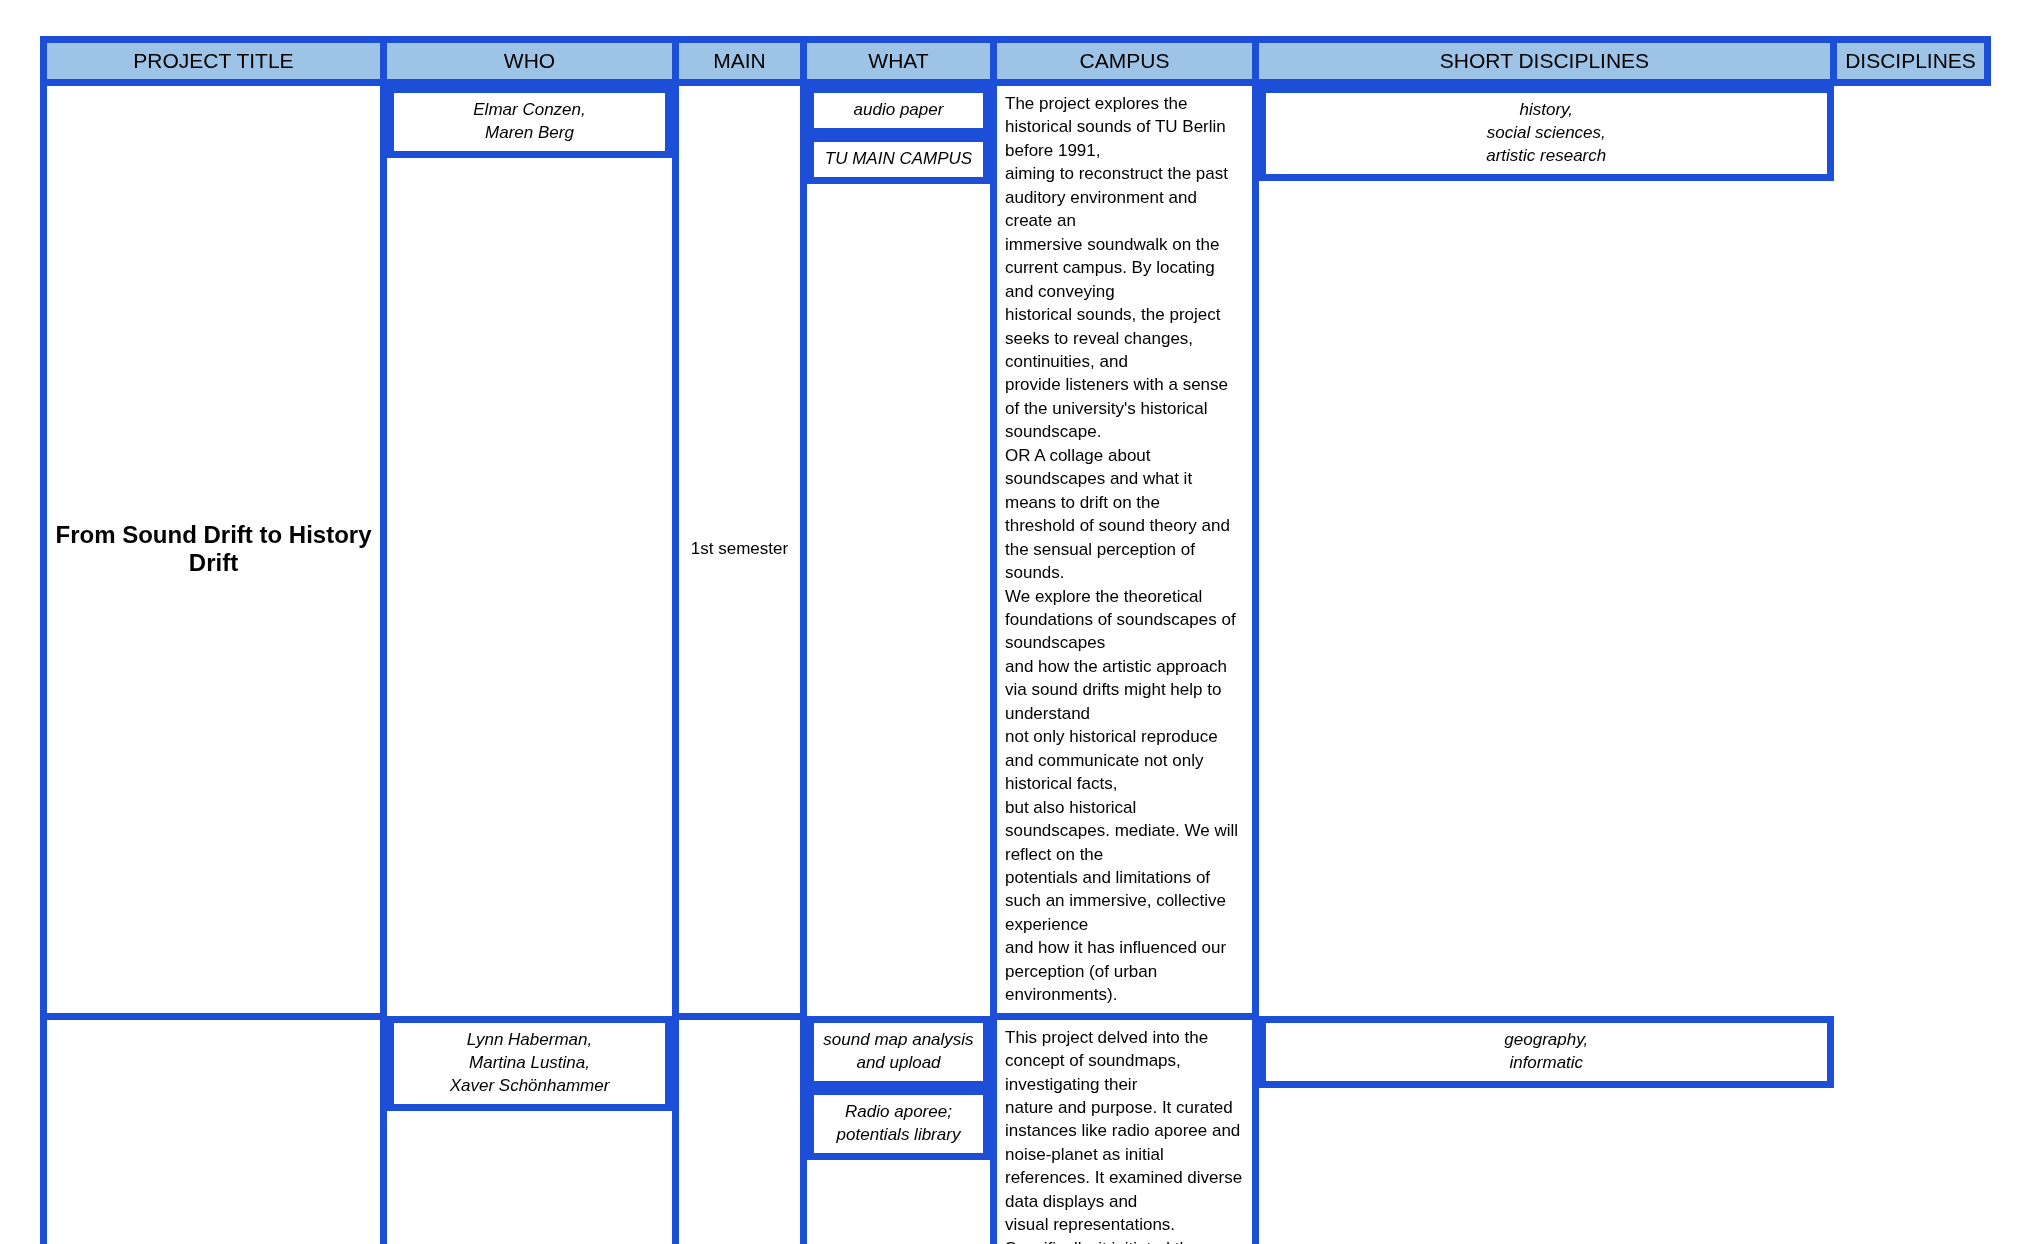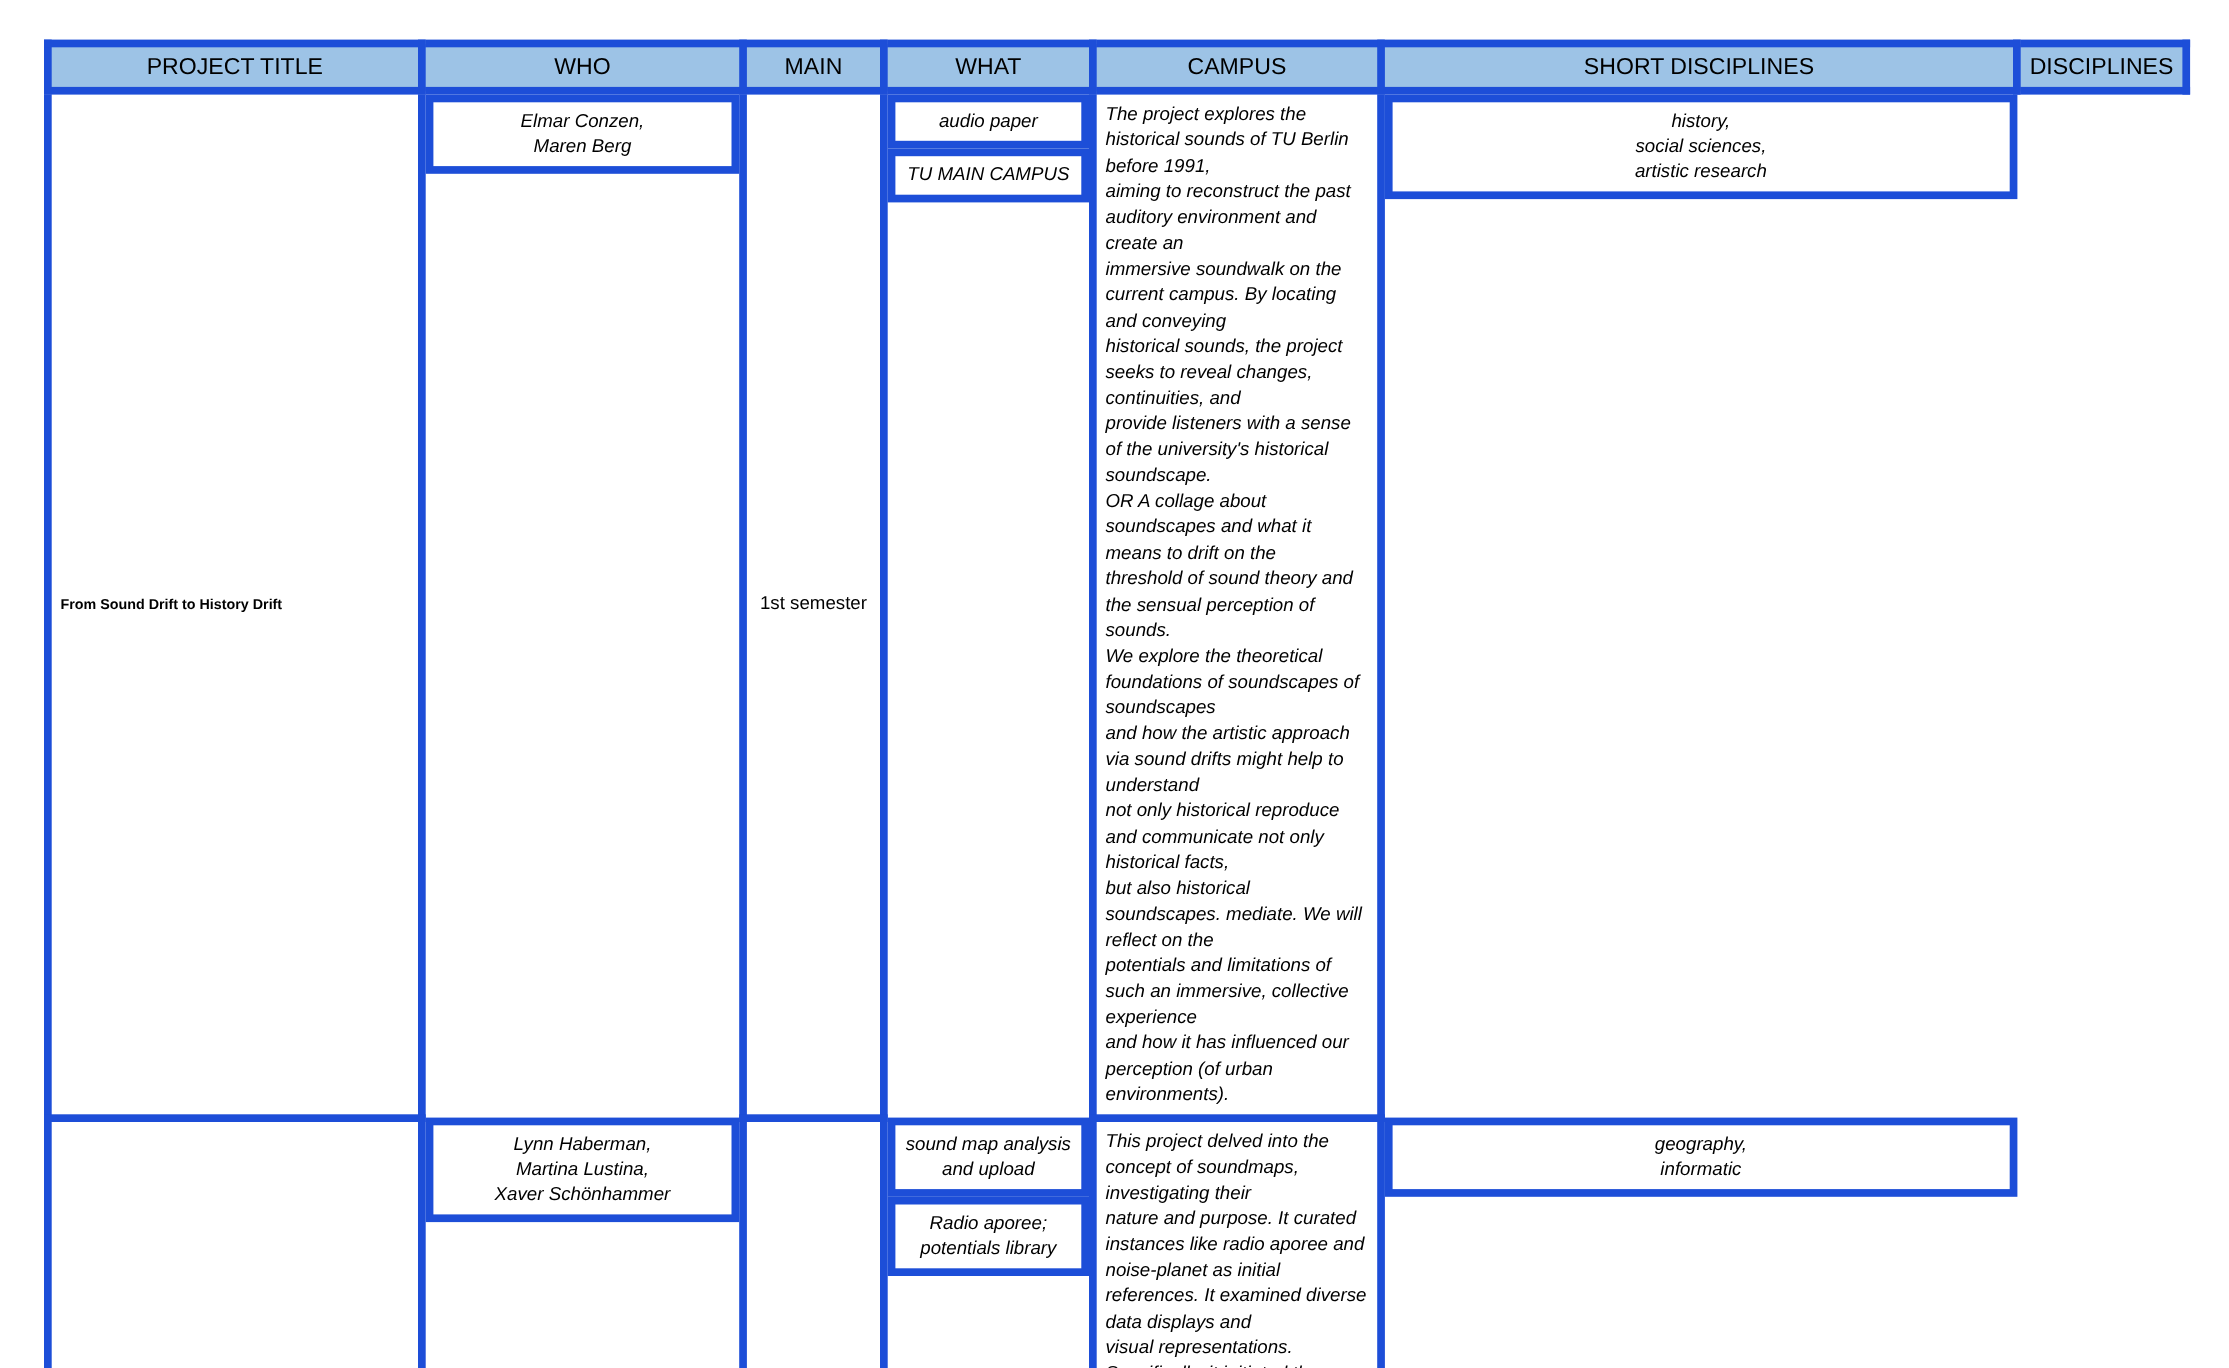--- a/index.html
+++ b/index.html
@@ -41,41 +41,42 @@
   
   col.c-title   { width: 340px; }
   col.c-who     { width: 292px; }
   col.c-when    { width: 128px; }
   col.c-what    { width: 190px; }
   col.c-where   { width: 262px; }
   col.c-desc    { width: 578px; }
   col.c-disc    { width: 154px; }
 
   td.title-cell {
+    text-align: center;
     font-weight: bold;
-    font-size: 13px;
+    font-size: 24px;
   }
   td.who-cell,
   td.when-cell,
   td.what-cell,
   td.where-cell,
   td.disc-cell {
     text-align: center;
     font-size: 17px;
     line-height: 1.35;
   }
   td.desc-cell {
     text-align: left;
     font-size: 17px;
     line-height: 1.38;
     vertical-align: top;
     padding: 12px 10px 10px 10px;
   }
   .cellline { display: block; white-space: pre-wrap; font-style: italic; }
-  .desc-text { white-space: pre-line; font-style: italic; }
+  .desc-text { white-space: pre-line; }
 </style>
 </head>
 <body>
 
 <div class="sheet">
   <table class="project-table">
     <colgroup>
       <col class="c-title">
       <col class="c-who">
       <col class="c-when">

